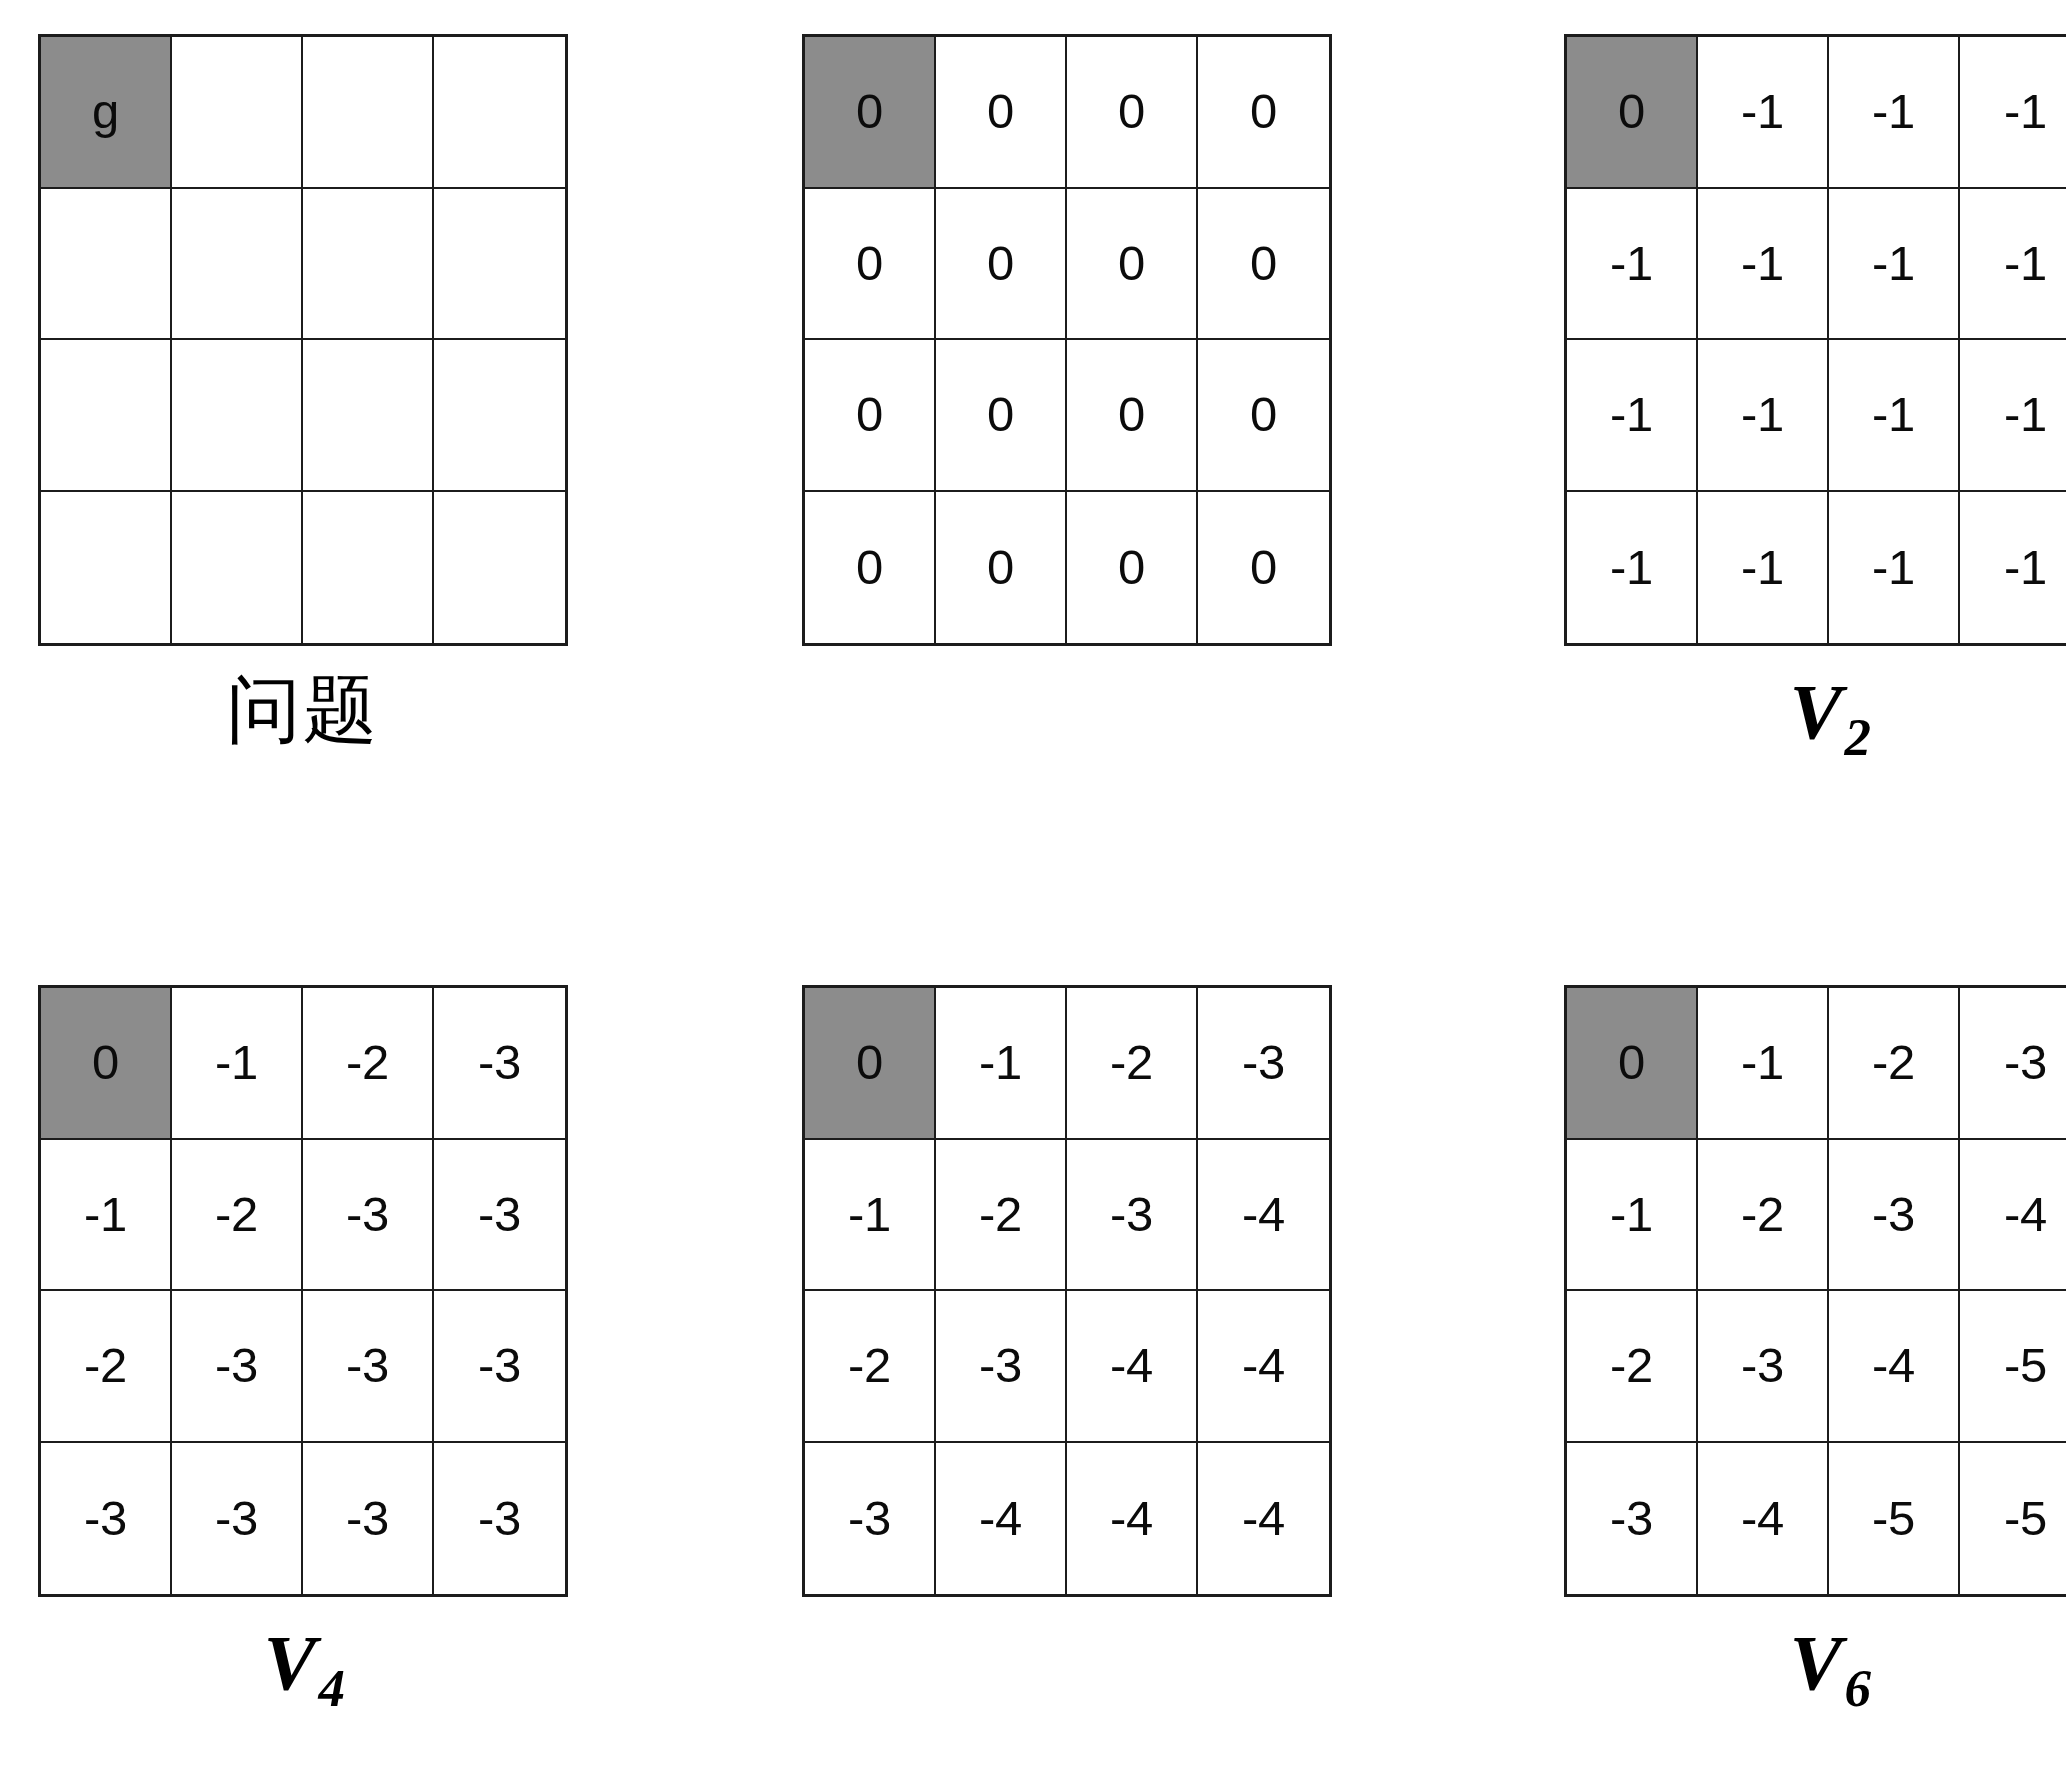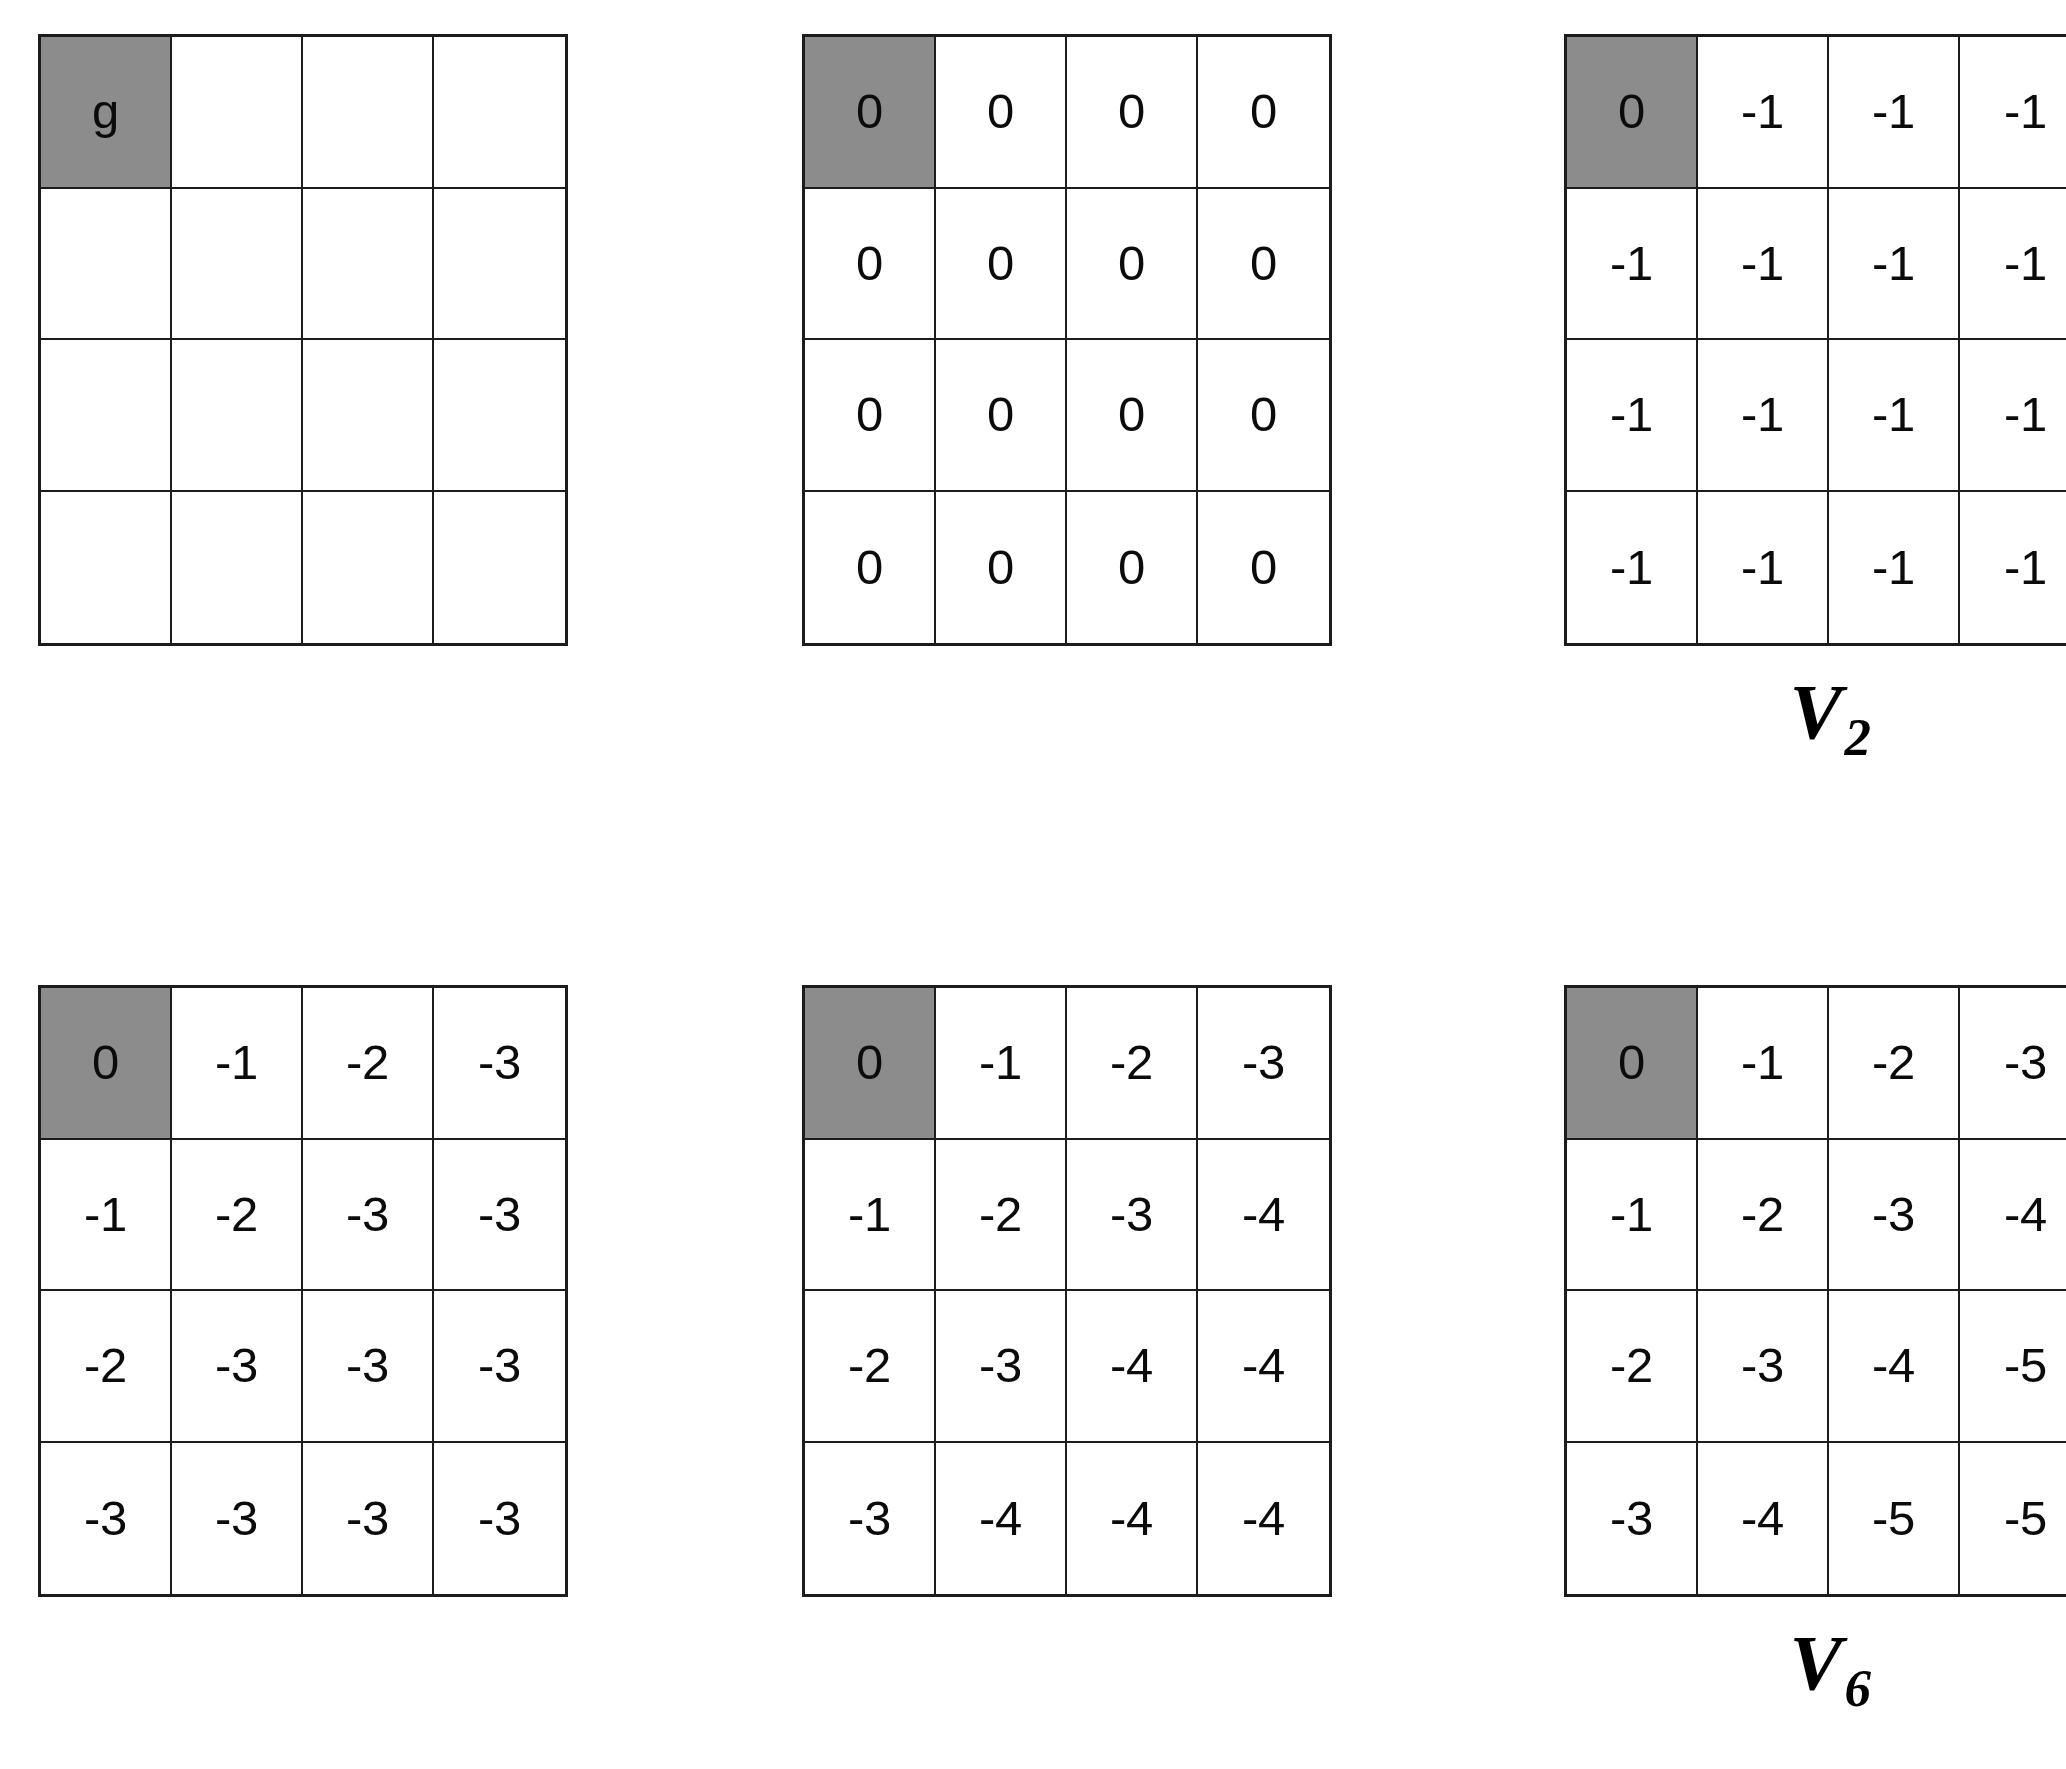--- a/index.html
+++ b/index.html
@@ -127,20 +127,23 @@
         <div class="cell empty"></div>
         <div class="cell empty"></div>
         <div class="cell empty"></div>
         <div class="cell empty"></div>
         <div class="cell empty"></div>
         <div class="cell empty"></div>
         <div class="cell empty"></div>
         <div class="cell empty"></div>
         <div class="cell empty"></div>
       </div>
+    <div class="caption">
+      <span class="cjk-label">问题</span>
+    </div>
   </div>
 
   <div class="panel r1 c2">
     <div class="grid">
         <div class="cell shaded">0</div>
         <div class="cell">0</div>
         <div class="cell">0</div>
         <div class="cell">0</div>
         <div class="cell">0</div>
         <div class="cell">0</div>
@@ -193,20 +196,23 @@
         <div class="cell">-3</div>
         <div class="cell">-2</div>
         <div class="cell">-3</div>
         <div class="cell">-3</div>
         <div class="cell">-3</div>
         <div class="cell">-3</div>
         <div class="cell">-3</div>
         <div class="cell">-3</div>
         <div class="cell">-3</div>
       </div>
+    <div class="caption">
+      <span class="vlabel">V</span><span class="vsub">4</span>
+    </div>
   </div>
 
   <div class="panel r2 c2">
     <div class="grid">
         <div class="cell shaded">0</div>
         <div class="cell">-1</div>
         <div class="cell">-2</div>
         <div class="cell">-3</div>
         <div class="cell">-1</div>
         <div class="cell">-2</div>

